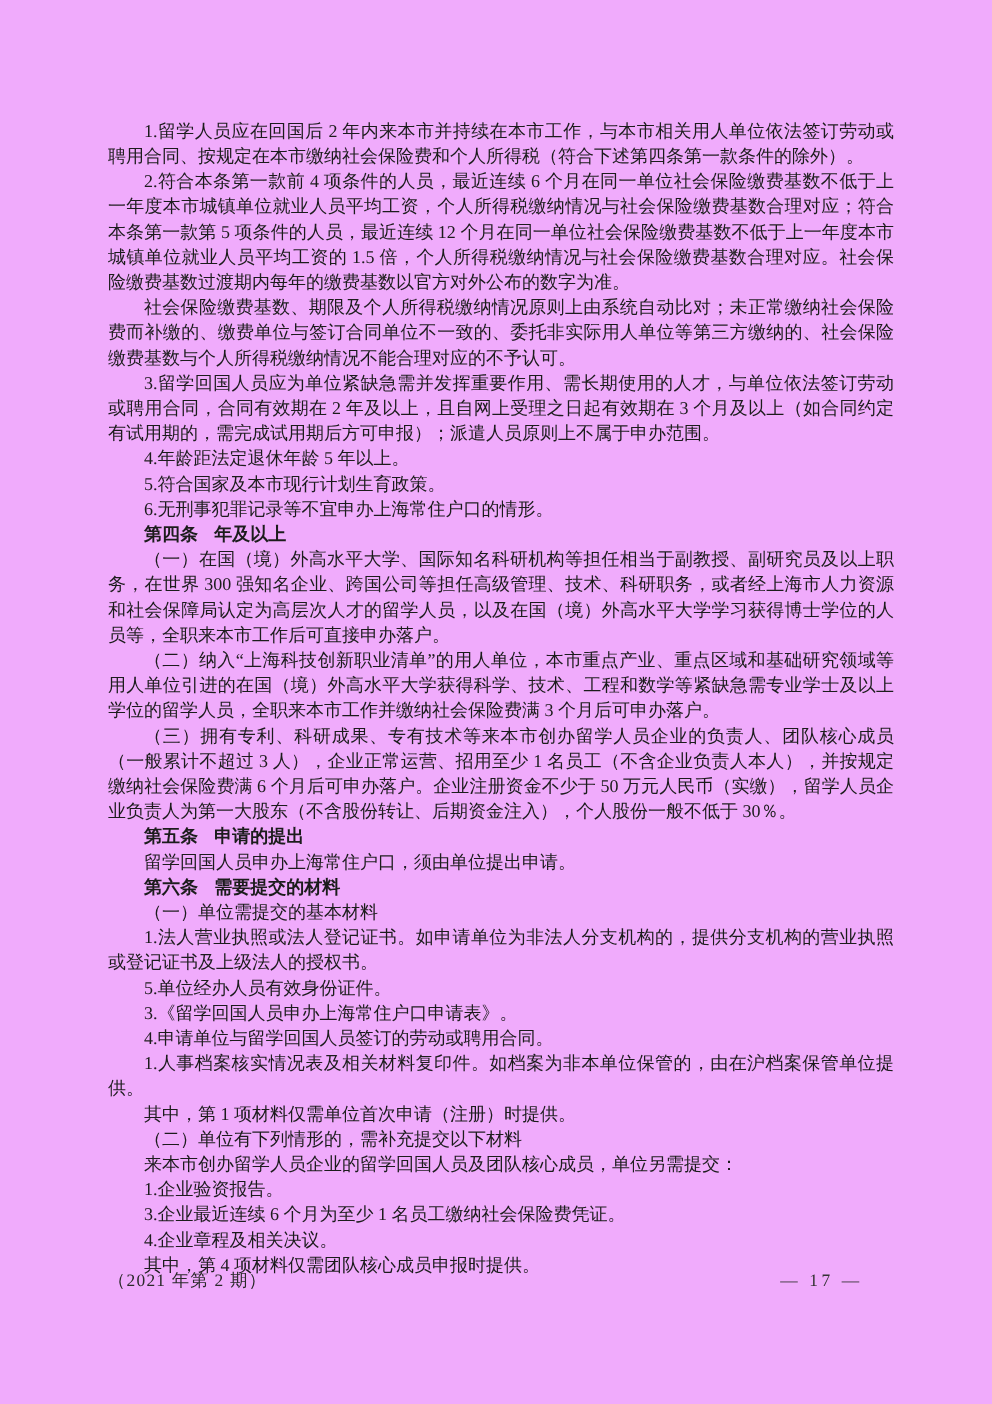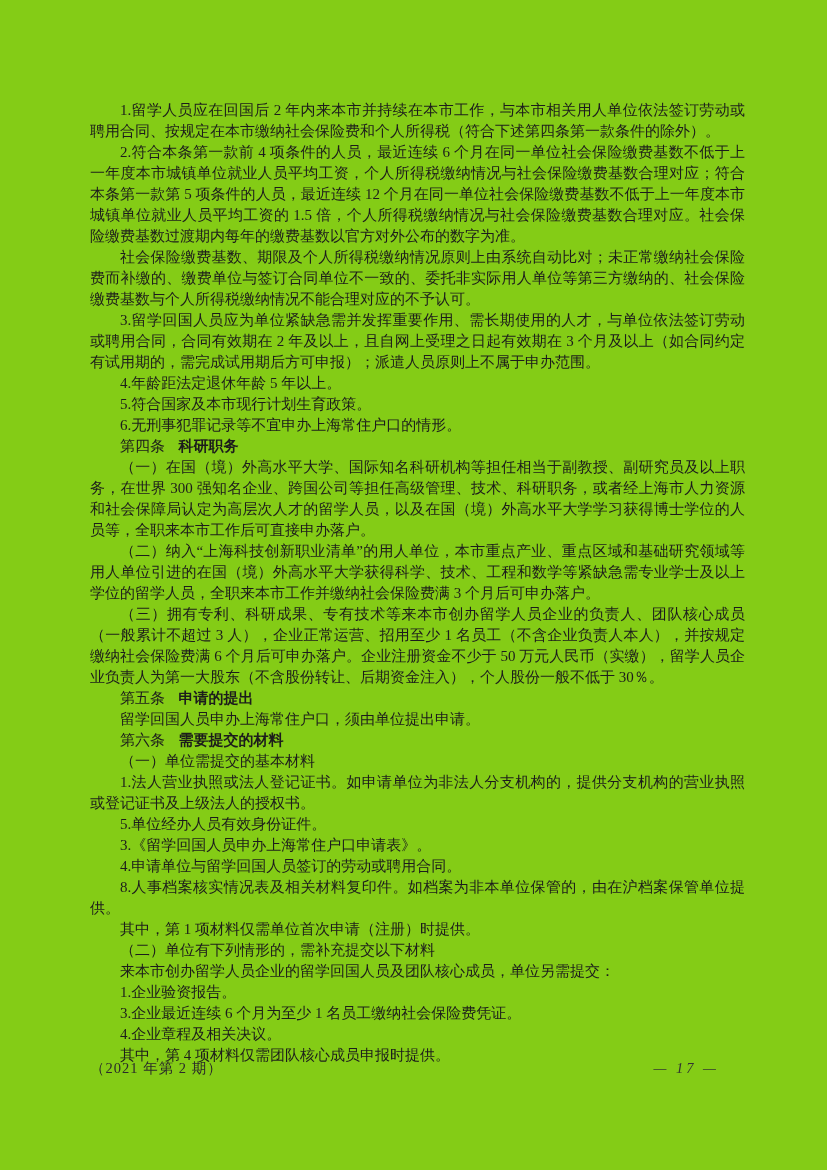--- a/index.html
+++ b/index.html
@@ -4,42 +4,42 @@
 <style>
   html, body {
     margin: 0;
     padding: 0;
     background: #e8e8e8;
   }
   .page {
     position: relative;
     width: 827px;
     height: 1170px;
-    background: #84cc16;
+    background: #f0abfc;
     margin: 0 auto;
     font-family: "Liberation Serif", "DejaVu Serif", serif;
     color: #1c1c1c;
     overflow: hidden;
   }
   .doc-body {
     position: absolute;
     left: 90px;
     top: 100px;
     width: 655px;
     font-size: 15px;
     line-height: 21px;
     text-align: justify;
   }
   .doc-body p {
     margin: 0;
     padding: 0;
     text-indent: 2em;
   }
   .doc-body p.heading .art-num {
-    font-weight: normal;
+    font-weight: bold;
     margin-top: 48px;
   }
   .doc-body p.heading .art-title {
     margin-left: 0.9em;
     font-weight: bold;
   }
   .doc-footer {
     position: absolute;
     left: 90px;
     top: 1058px;
@@ -52,49 +52,48 @@
     display: block;
     text-align: left;
     letter-spacing: 1px;
   }
   .page-num {
     position: absolute;
     right: 26px;
     top: 0;
     letter-spacing: 3px;
     color: #333;
-    font-style: italic;
   }
 </style>
 </head>
 <body>
 
 <div class="page">
   <main class="doc-body" id="doc-body">
 
   <p>1.留学人员应在回国后 2 年内来本市并持续在本市工作，与本市相关用人单位依法签订劳动或聘用合同、按规定在本市缴纳社会保险费和个人所得税（符合下述第四条第一款条件的除外）。</p>
       <p>2.符合本条第一款前 4 项条件的人员，最近连续 6 个月在同一单位社会保险缴费基数不低于上一年度本市城镇单位就业人员平均工资，个人所得税缴纳情况与社会保险缴费基数合理对应；符合本条第一款第 5 项条件的人员，最近连续 12 个月在同一单位社会保险缴费基数不低于上一年度本市城镇单位就业人员平均工资的 1.5 倍，个人所得税缴纳情况与社会保险缴费基数合理对应。社会保险缴费基数过渡期内每年的缴费基数以官方对外公布的数字为准。</p>
       <p>社会保险缴费基数、期限及个人所得税缴纳情况原则上由系统自动比对；未正常缴纳社会保险费而补缴的、缴费单位与签订合同单位不一致的、委托非实际用人单位等第三方缴纳的、社会保险缴费基数与个人所得税缴纳情况不能合理对应的不予认可。</p>
       <p>3.留学回国人员应为单位紧缺急需并发挥重要作用、需长期使用的人才，与单位依法签订劳动或聘用合同，合同有效期在 2 年及以上，且自网上受理之日起有效期在 3 个月及以上（如合同约定有试用期的，需完成试用期后方可申报）；派遣人员原则上不属于申办范围。</p>
       <p>4.年龄距法定退休年龄 5 年以上。</p>
       <p>5.符合国家及本市现行计划生育政策。</p>
       <p>6.无刑事犯罪记录等不宜申办上海常住户口的情形。</p>
-      <p class="heading"><span class="art-num">第四条</span><span class="art-title">科研职务</span></p>
+      <p class="heading"><span class="art-num">第四条</span><span class="art-title">年及以上</span></p>
       <p>（一）在国（境）外高水平大学、国际知名科研机构等担任相当于副教授、副研究员及以上职务，在世界 300 强知名企业、跨国公司等担任高级管理、技术、科研职务，或者经上海市人力资源和社会保障局认定为高层次人才的留学人员，以及在国（境）外高水平大学学习获得博士学位的人员等，全职来本市工作后可直接申办落户。</p>
       <p>（二）纳入“上海科技创新职业清单”的用人单位，本市重点产业、重点区域和基础研究领域等用人单位引进的在国（境）外高水平大学获得科学、技术、工程和数学等紧缺急需专业学士及以上学位的留学人员，全职来本市工作并缴纳社会保险费满 3 个月后可申办落户。</p>
       <p>（三）拥有专利、科研成果、专有技术等来本市创办留学人员企业的负责人、团队核心成员（一般累计不超过 3 人），企业正常运营、招用至少 1 名员工（不含企业负责人本人），并按规定缴纳社会保险费满 6 个月后可申办落户。企业注册资金不少于 50 万元人民币（实缴），留学人员企业负责人为第一大股东（不含股份转让、后期资金注入），个人股份一般不低于 30％。</p>
       <p class="heading"><span class="art-num">第五条</span><span class="art-title">申请的提出</span></p>
       <p>留学回国人员申办上海常住户口，须由单位提出申请。</p>
       <p class="heading"><span class="art-num">第六条</span><span class="art-title">需要提交的材料</span></p>
       <p>（一）单位需提交的基本材料</p>
       <p>1.法人营业执照或法人登记证书。如申请单位为非法人分支机构的，提供分支机构的营业执照或登记证书及上级法人的授权书。</p>
       <p>5.单位经办人员有效身份证件。</p>
       <p>3.《留学回国人员申办上海常住户口申请表》。</p>
       <p>4.申请单位与留学回国人员签订的劳动或聘用合同。</p>
-      <p>8.人事档案核实情况表及相关材料复印件。如档案为非本单位保管的，由在沪档案保管单位提供。</p>
+      <p>1.人事档案核实情况表及相关材料复印件。如档案为非本单位保管的，由在沪档案保管单位提供。</p>
       <p>其中，第 1 项材料仅需单位首次申请（注册）时提供。</p>
       <p>（二）单位有下列情形的，需补充提交以下材料</p>
       <p>来本市创办留学人员企业的留学回国人员及团队核心成员，单位另需提交：</p>
       <p>1.企业验资报告。</p>
       <p>3.企业最近连续 6 个月为至少 1 名员工缴纳社会保险费凭证。</p>
       <p>4.企业章程及相关决议。</p>
       <p>其中，第 4 项材料仅需团队核心成员申报时提供。</p>
     </main>
   <footer class="doc-footer">
     <span class="issue">（2021 年第 2 期）</span>

